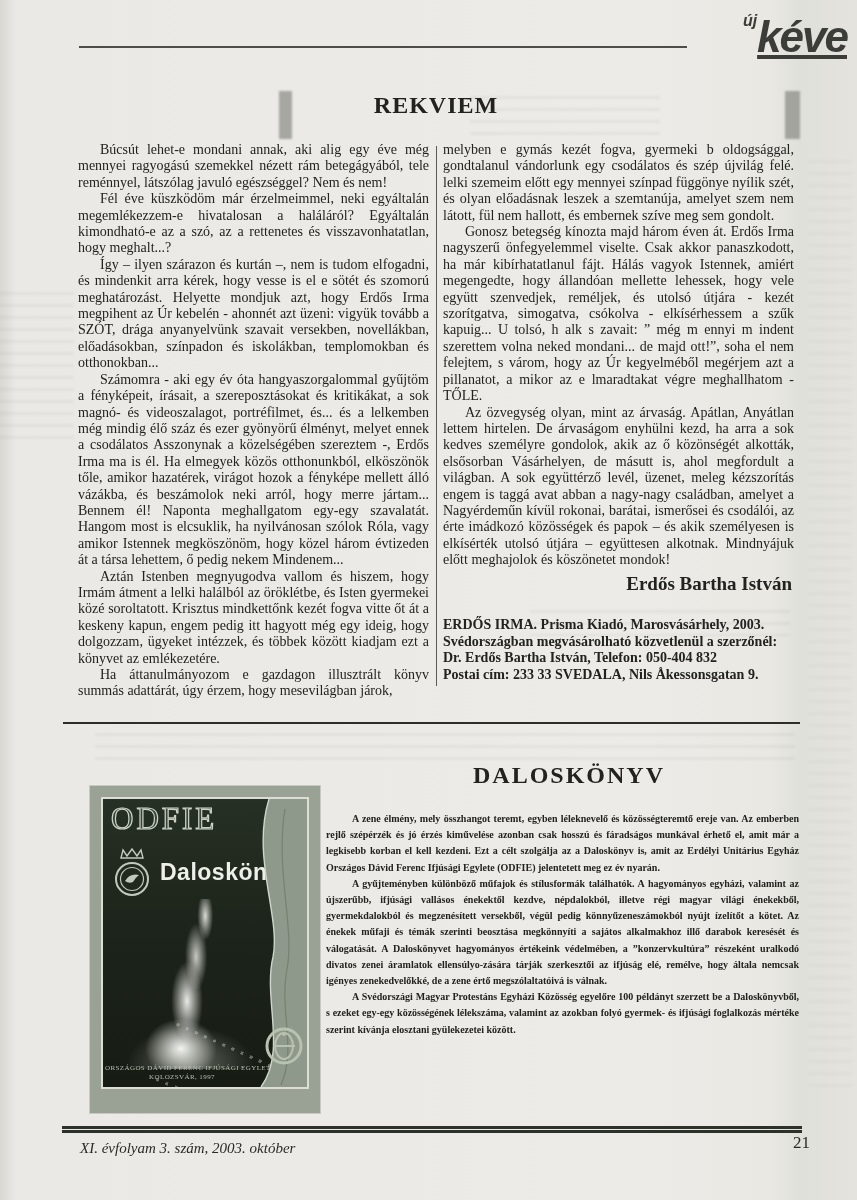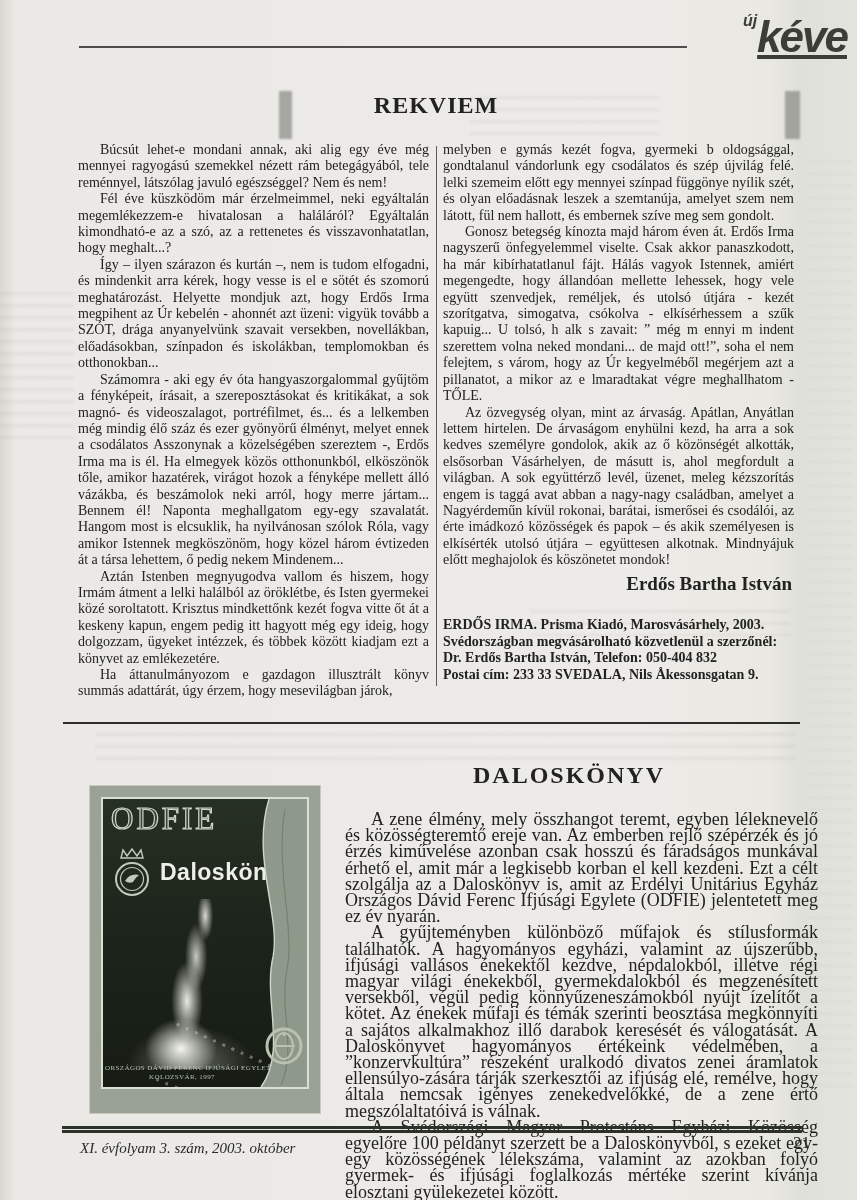--- a/index.html
+++ b/index.html
@@ -29,22 +29,22 @@
   .col.second p:first-child{text-indent:0;}
   .col-divider{width:1px;background:#5a5a54;margin:4px 6px 14px 7px;}
   .signature{font-weight:bold;text-align:right;font-size:19px;margin-top:7px;padding-right:2px;}
   .info-block{margin-top:25px;font-weight:bold;font-size:14px;line-height:16.6px;}
   .info-block p{margin:0;text-indent:0 !important;text-align:left;}
   .section-rule{position:absolute;left:63px;top:722px;width:737px;height:2px;background:#2d2d2a;}
 
   
   .h2{position:absolute;left:330px;top:762px;width:478px;text-align:center;
       font-weight:bold;font-size:24px;letter-spacing:2px;}
-  .dalos-text{position:absolute;left:345px;top:811px;width:473px;font-size:18px;
-      line-height:16.2px;text-align:justify;}
+  .dalos-text{position:absolute;left:326px;top:811px;width:473px;font-size:10px;
+      line-height:16.2px;text-align:justify;font-weight:bold;}
   .dalos-text p{margin:0;text-indent:26px;}
 
   
   .cover{position:absolute;left:90px;top:786px;width:230px;height:327px;
       background:#99a295;box-shadow:0 0 0 1px #c9c9c2;}
   .cover-inner{position:absolute;left:11px;top:11px;right:11px;bottom:24px;
       background:linear-gradient(180deg,#273024 0%,#1d241b 45%,#161c14 100%);
       border:2px solid #dcddd5;overflow:hidden;}
   .cover-odfie{position:absolute;left:8px;top:2px;font-family:"Liberation Serif",serif;
       font-size:31px;letter-spacing:3px;color:#39443a;-webkit-text-stroke:1.2px #ccd2c6;}

